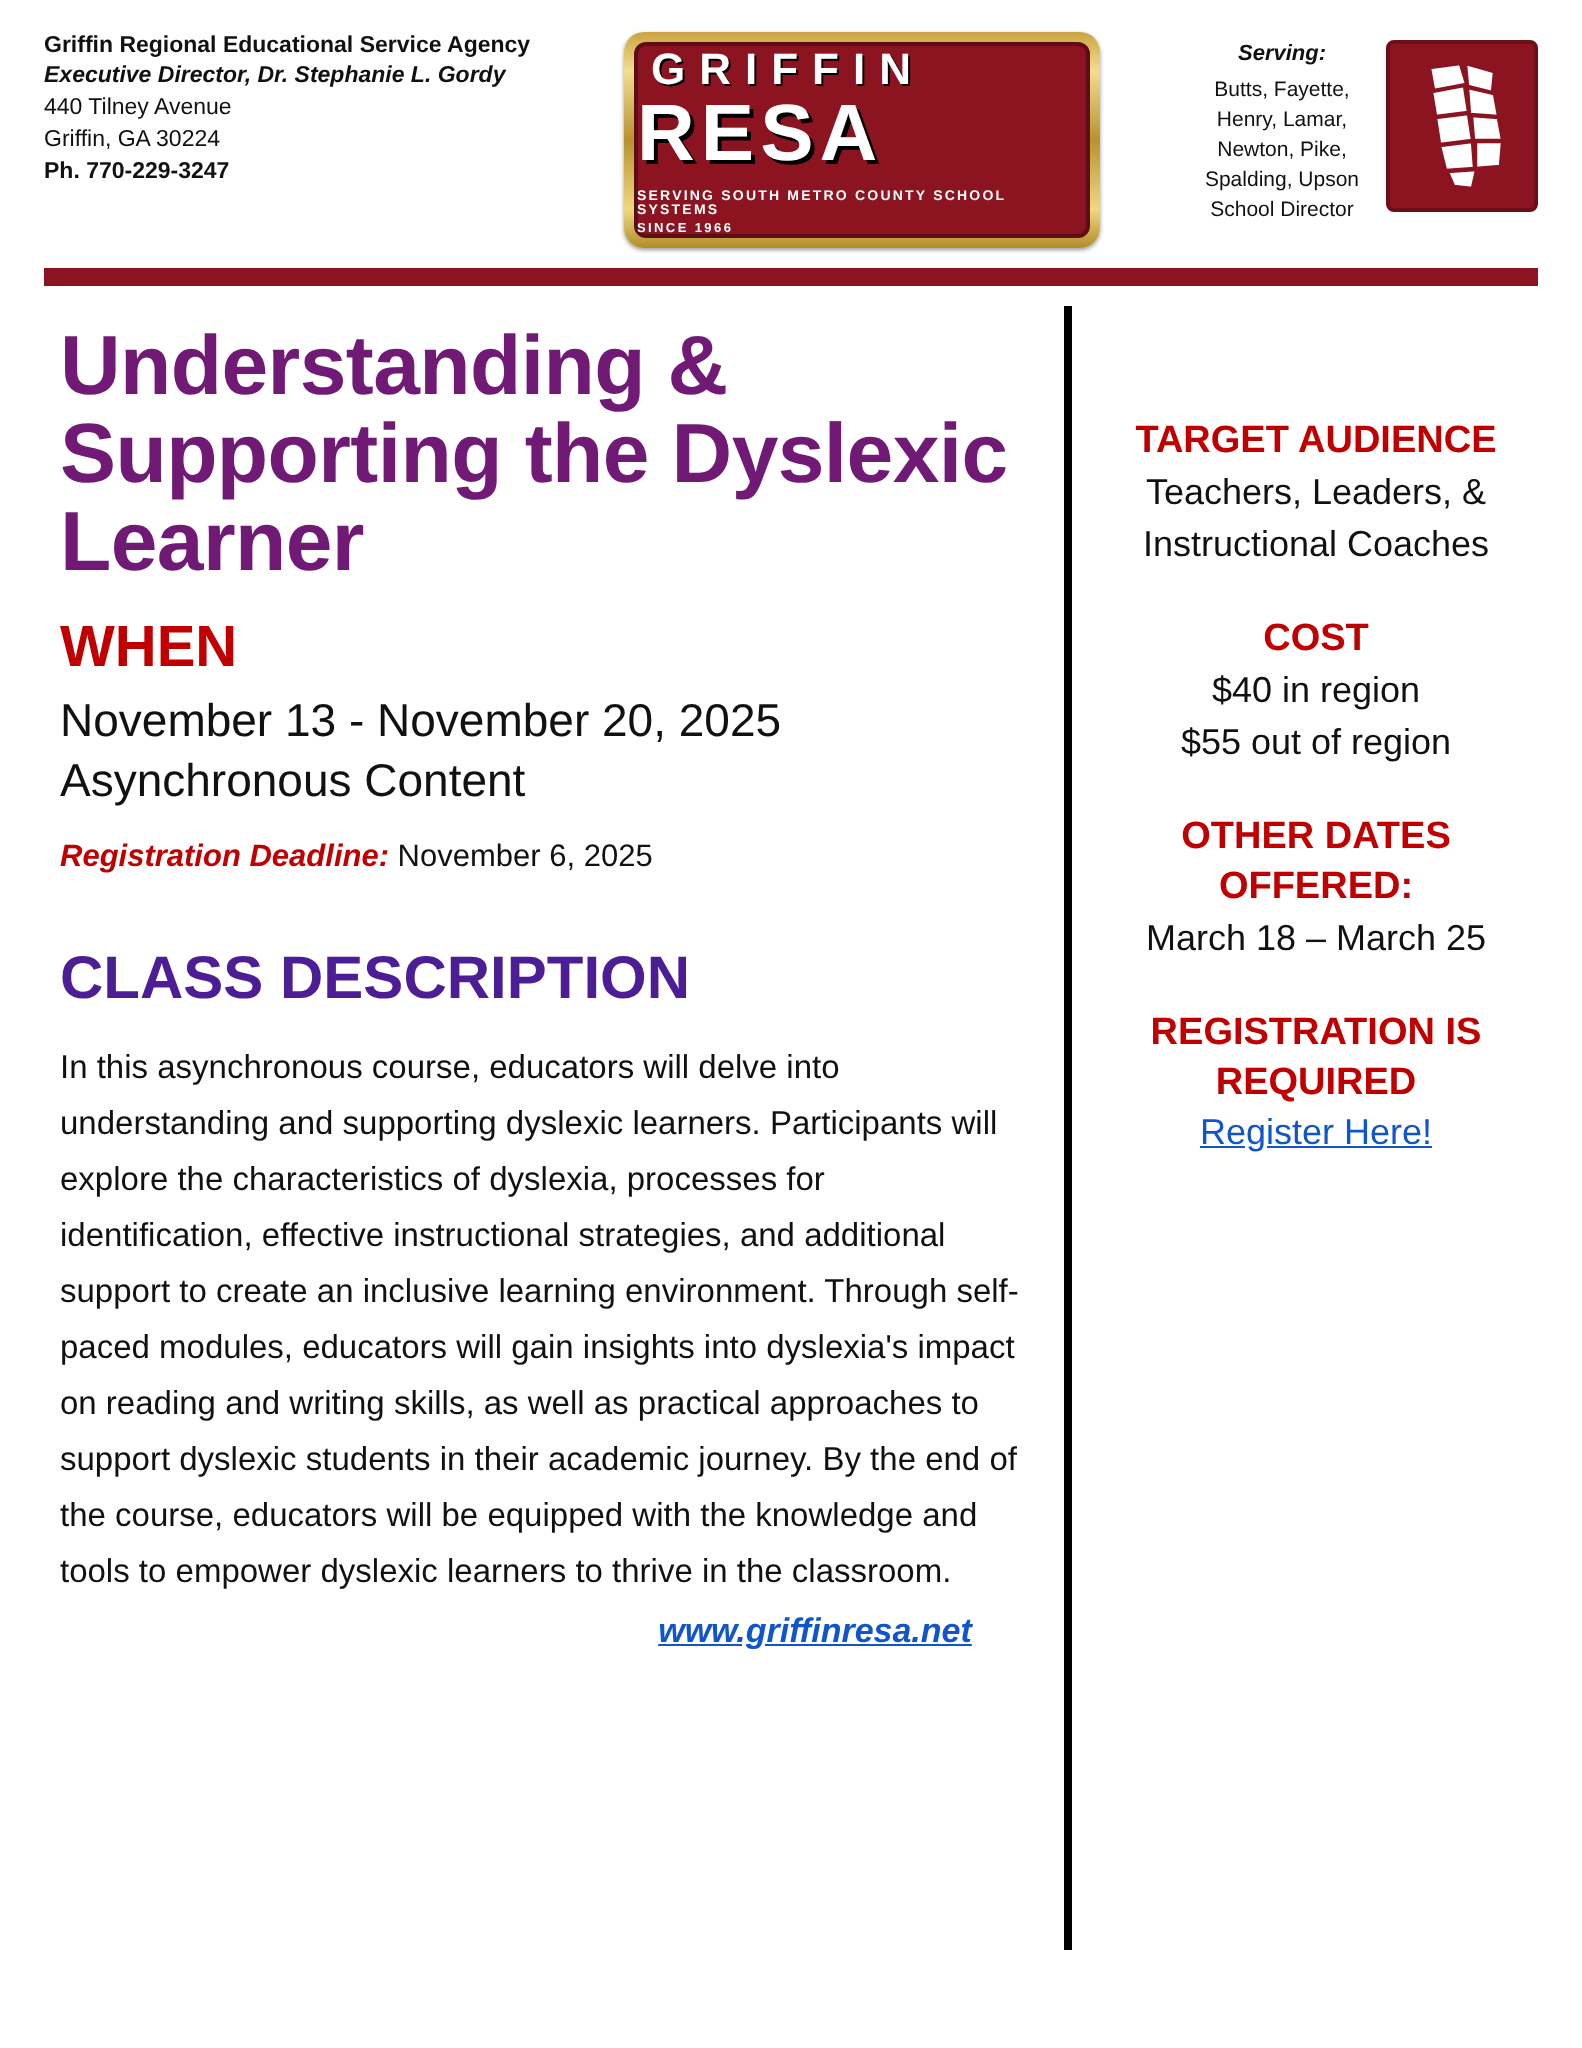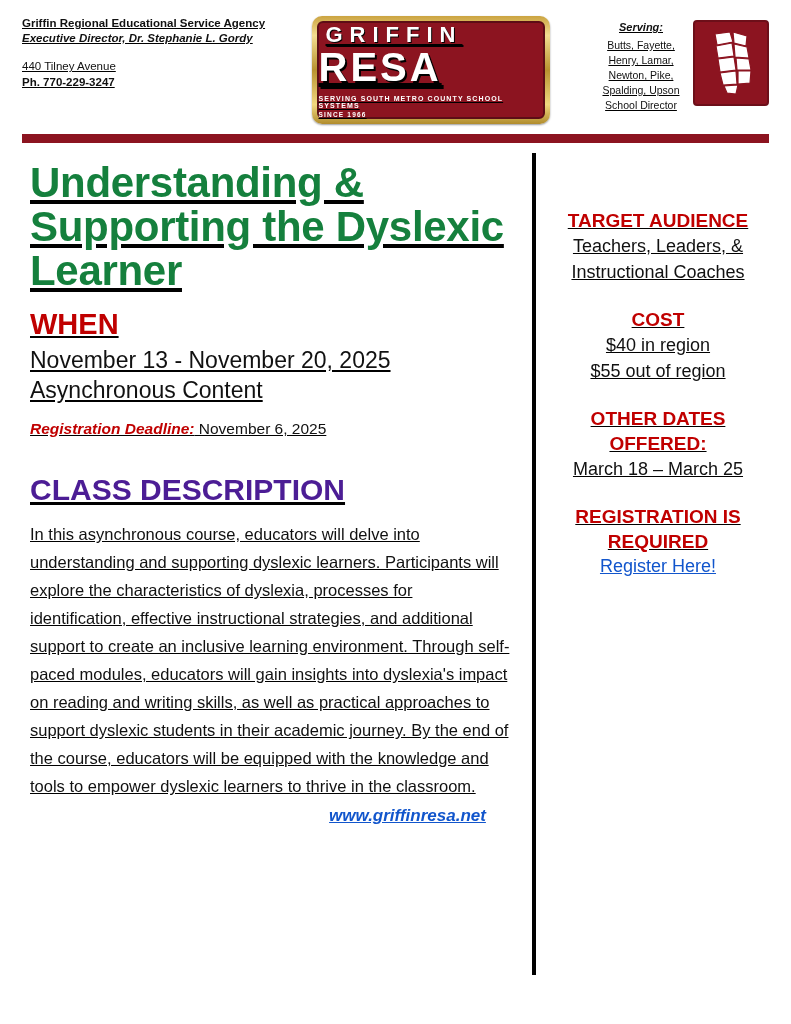--- a/index.html
+++ b/index.html
@@ -12,21 +12,20 @@
     background: #ffffff;
     font-family: "Liberation Sans", sans-serif;
     color: #000000;
     overflow: hidden;
   }
   .page {
     position: relative;
     width: 791px;
     height: 840px;
     box-sizing: border-box;
-    text-decoration: underline;
   }
 
   
   .header {
     position: relative;
     height: 130px;
     padding: 10px 22px 0 22px;
     box-sizing: border-box;
     display: flex;
     align-items: flex-start;
@@ -41,21 +40,21 @@
     line-height: 15px;
     font-weight: 600;
     color: #111;
   }
   .exec-dir {
     font-size: 11.5px;
     line-height: 15px;
     font-style: italic;
     font-weight: 600;
     color: #111;
-    margin-bottom: 12px;
+    margin-bottom: 0;
   }
   .addr-line {
     font-size: 11.5px;
     line-height: 16px;
     color: #111;
   }
   .addr-phone {
     font-size: 11.5px;
     line-height: 16px;
     font-weight: 700;
@@ -186,21 +185,21 @@
     box-sizing: border-box;
     text-align: center;
     margin-top: 43px;
   }
 
   h1.title {
     margin: 0 0 16px 0;
     font-size: 42px;
     line-height: 1.05;
     font-weight: 700;
-    color: #15803d;
+    color: #701a75;
     letter-spacing: -0.3px;
   }
   .when-head {
     font-size: 29px;
     font-weight: 700;
     color: #c00000;
     margin: 0 0 4px 0;
     line-height: 1.1;
   }
   .when-line {
@@ -274,20 +273,21 @@
 <body>
 
 <div class="page">
 
   <div class="header">
 
     <div class="hdr-left">
       <div class="agency-name">Griffin Regional Educational Service Agency</div>
       <div class="exec-dir">Executive Director, Dr. Stephanie L. Gordy</div>
       <div class="addr-line">440 Tilney Avenue</div>
+      <div class="addr-line">Griffin, GA  30224</div>
       <div class="addr-phone">Ph. 770-229-3247</div>
     </div>
 
     <div class="logo-wrap">
       <div class="logo-inner">
         <div class="logo-griffin">GRIFFIN</div>
         <div class="logo-resa">RESA</div>
         <div class="logo-rule"></div>
         <div class="logo-tag">SERVING SOUTH METRO COUNTY SCHOOL SYSTEMS</div>
         <div class="logo-since">SINCE 1966</div>

